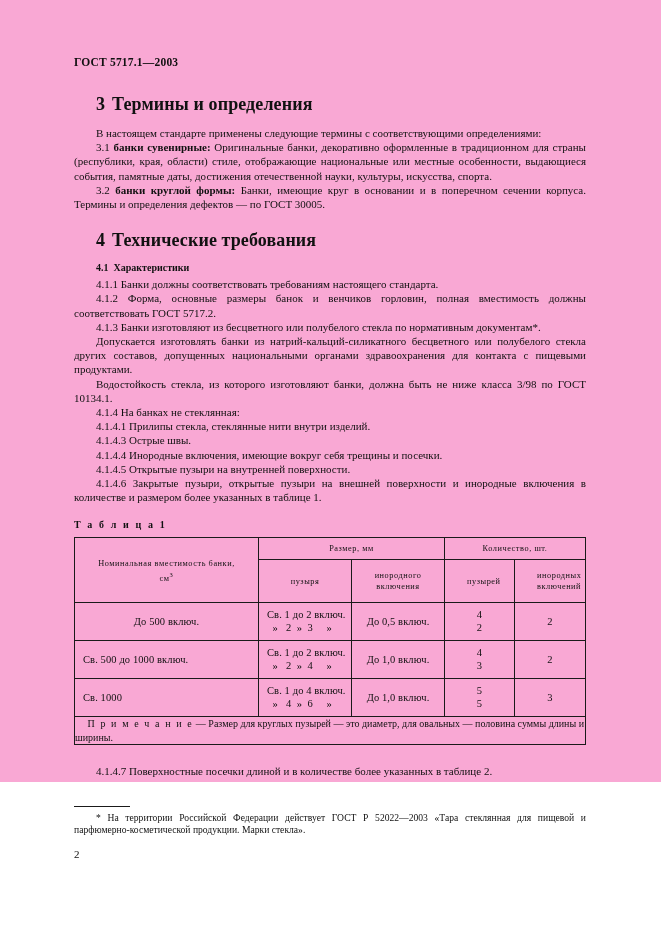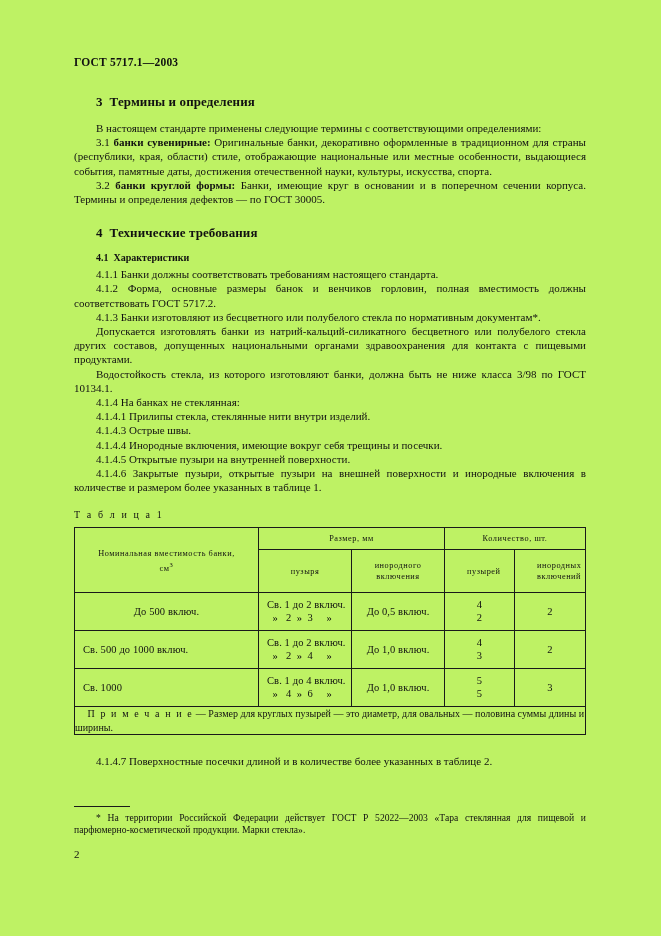--- a/index.html
+++ b/index.html
@@ -12,41 +12,41 @@
     height: 936px;
     position: relative;
     font-family: "Liberation Serif", "DejaVu Serif", serif;
     color: #111111;
     overflow: hidden;
   }
   .page {
     position: absolute;
     left: 0; top: 0;
     width: 661px;
-    height: 936px;
-    background: #bef264;
+    height: 782px;
+    background: #f9a8d4;
   }
   .content {
     position: absolute;
     left: 74px;
     top: 56px;
     width: 512px;
   }
 
   
   .running-head {
     font-size: 11.5px;
     font-weight: bold;
     letter-spacing: 0.2px;
     margin: 0 0 26px 0;
   }
 
   
   h2.sec {
-    font-size: 13px;
+    font-size: 18px;
     font-weight: bold;
     margin: 0 0 11px 0;
     padding-left: 22px;
     letter-spacing: 0.1px;
     font-family: Liberation Serif, serif;
   }
   h2.sec .num { margin-right: 7px; }
   h3.subsec {
     font-size: 10px;
     font-weight: bold;
@@ -68,20 +68,21 @@
   p.body .num { }
   .gap-md { height: 15px; }
   .gap-lg { height: 19px; }
 
   
   .table-caption {
     font-size: 10px;
     letter-spacing: 2.1px;
     margin: 0 0 7px 0;
     text-indent: 0;
+    font-weight: bold;
   }
   table.t1 {
     border-collapse: collapse;
     width: 511px;
     table-layout: fixed;
     font-size: 9px;
   }
   table.t1 td, table.t1 th {
     border: 1px solid #1a1a1a;
     padding: 0;

